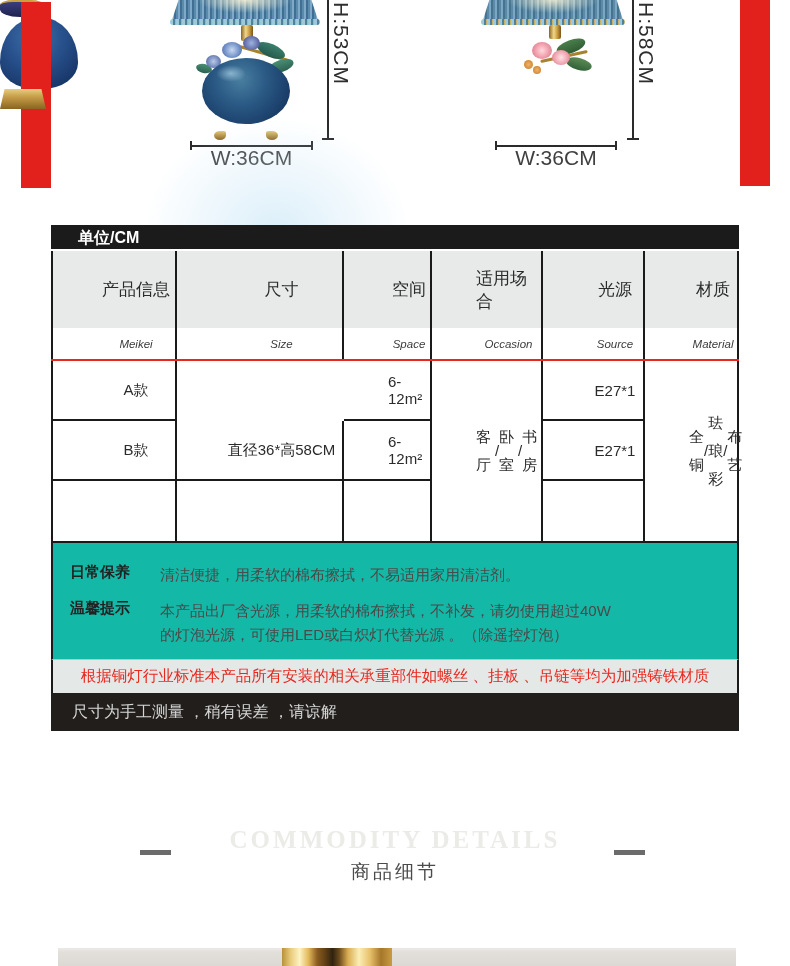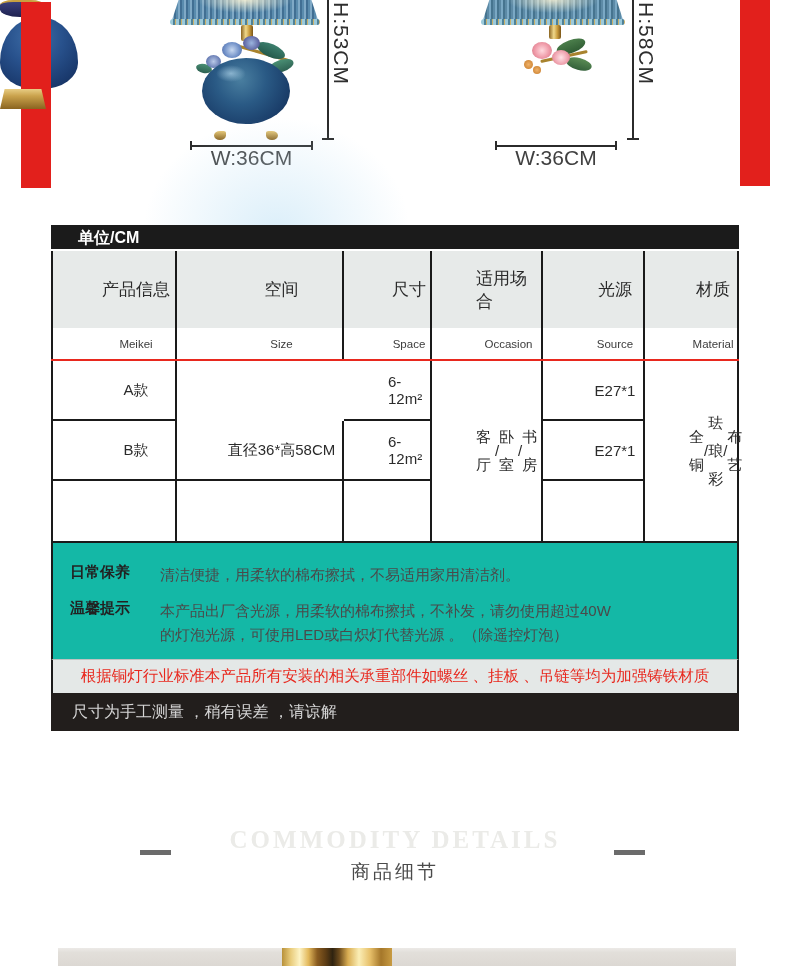--- a/index.html
+++ b/index.html
@@ -74,21 +74,21 @@
   #spec{left:51px;top:225px;width:688px;box-sizing:border-box;}
   .side-borders{border-left:2px solid #1a1a1a;border-right:2px solid #1a1a1a;box-sizing:border-box;}
   #unit-bar{height:26px;background:#1b1b1b;color:#ffffff;font-size:16px;font-weight:bold;
     line-height:26px;padding-left:27px;border-bottom:2px solid #ffffff;box-sizing:border-box;}
   .grid{display:grid;grid-template-columns:124px 167px 88px 111px 102px 1fr;}
   .cell{display:flex;align-items:center;justify-content:center;box-sizing:border-box;padding-left:44px;}
   .rb{border-right:2px solid #1a1a1a;}
   .bb{border-bottom:2px solid #1a1a1a;}
   #hdr-grid{grid-template-rows:77px 31px;}
   .zh-h{background:#e7eae9;font-size:17px;font-weight:500;color:#2b2b2b;}
-  .en-h{background:#ffffff;font-size:11.5px;color:#3c3c3c;}
+  .en-h{background:#ffffff;font-size:11.5px;color:#3c3c3c;font-style:italic;}
   #red-line{height:2px;background:#e8281e;}
   #data-grid{grid-template-rows:60px 60px 60px;border-bottom:2px solid #1a1a1a;font-size:15px;}
   .merged{display:flex;flex-direction:row;align-items:center;justify-content:center;
     line-height:28px;font-size:15px;}
   .span3{grid-row:span 3;}
   #care{background:#14b8a6;padding:20px 0 12px 0;font-size:15px;}
   .care-row{display:flex;margin-left:17px;}
   .care-label{width:66px;font-weight:600;color:#222222;flex:none;margin-right:24px;}
   .care-text{color:#4a4a4a;line-height:24px;}
   #tips-row{margin-top:12px;}
@@ -165,22 +165,22 @@
   <div id="wl-b" class="w-line"></div>
   <div id="w-label-b" class="w-label">W:36CM</div>
 </div>
 
 <div id="spec" class="abs">
 
   <div id="unit-bar">单位/CM</div>
 
   <div id="hdr-grid" class="grid side-borders">
     <div class="cell zh-h rb">产品信息</div>
+    <div class="cell zh-h rb">尺寸</div>
     <div class="cell zh-h rb">空间</div>
-    <div class="cell zh-h rb">尺寸</div>
     <div class="cell zh-h rb">适用场合</div>
     <div class="cell zh-h rb">光源</div>
     <div class="cell zh-h">材质</div>
     <div class="cell en-h rb">Meikei</div>
     <div class="cell en-h rb">Size</div>
     <div class="cell en-h rb">Space</div>
     <div class="cell en-h rb">Occasion</div>
     <div class="cell en-h rb">Source</div>
     <div class="cell en-h">Material</div>
   </div>

